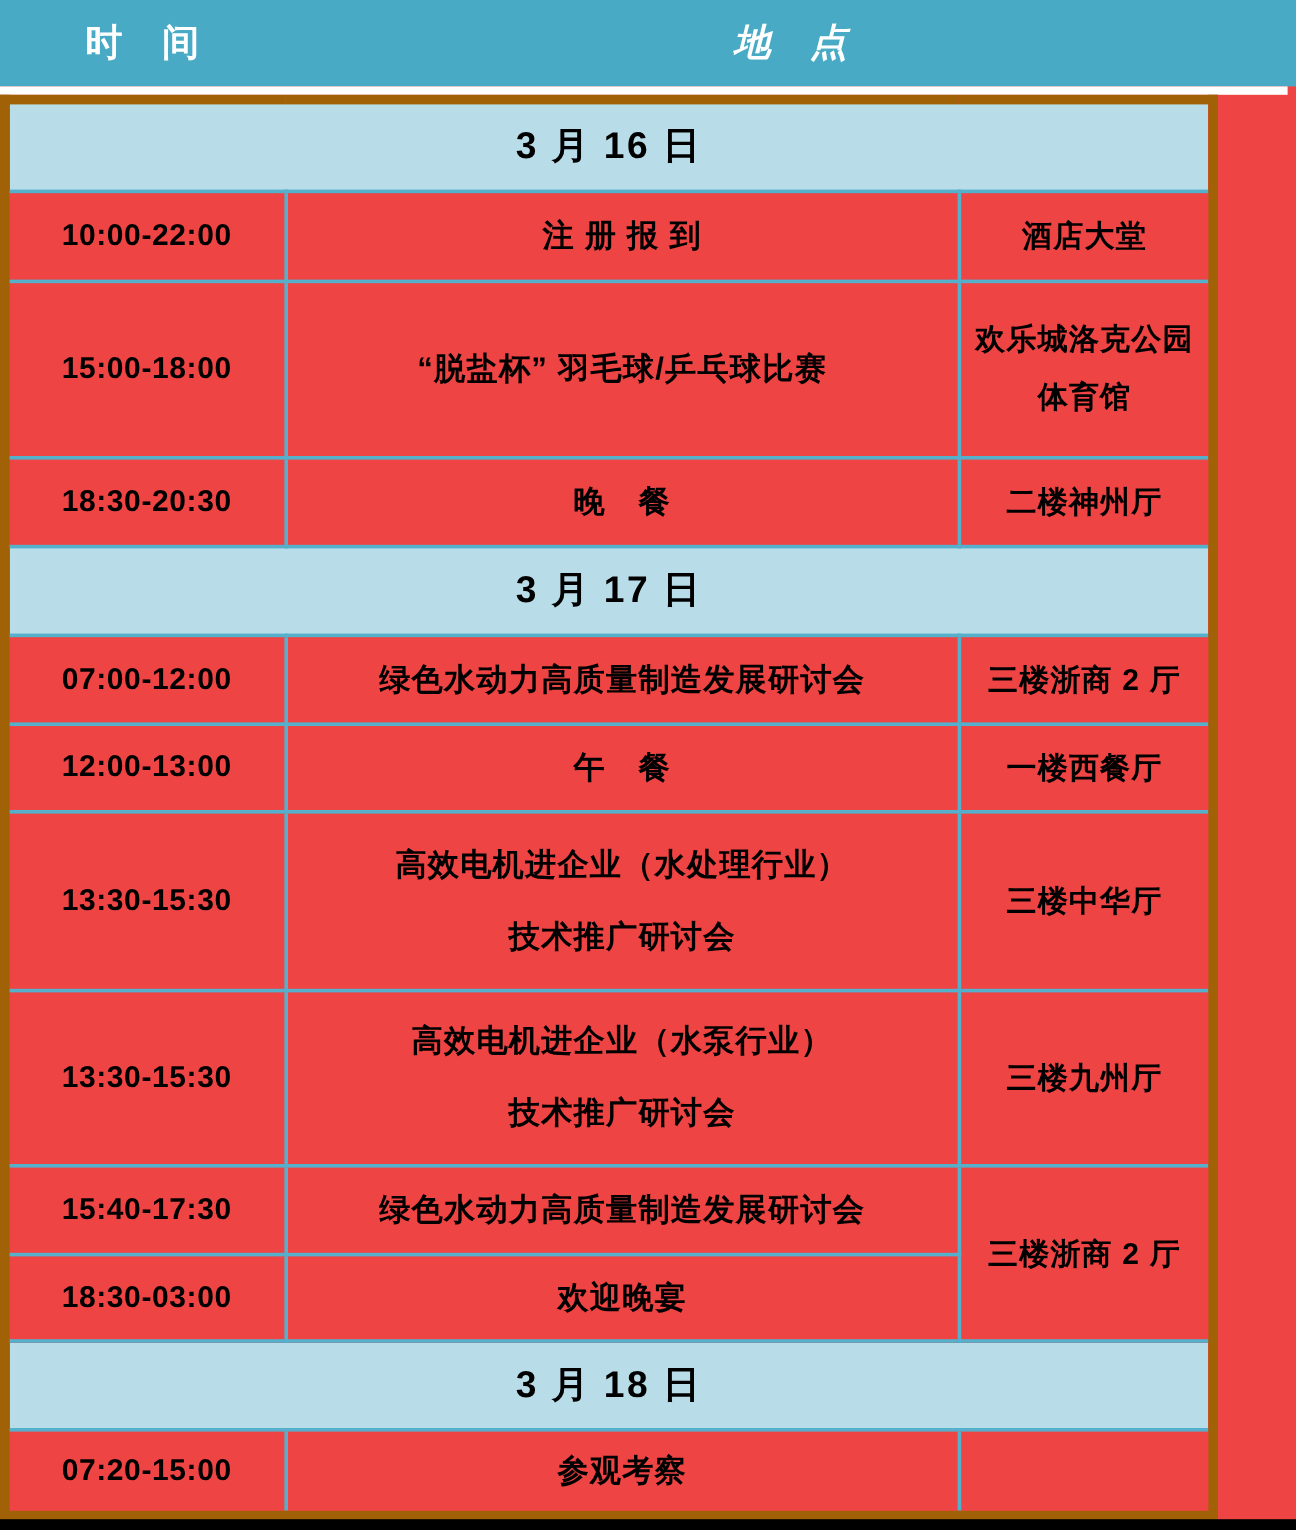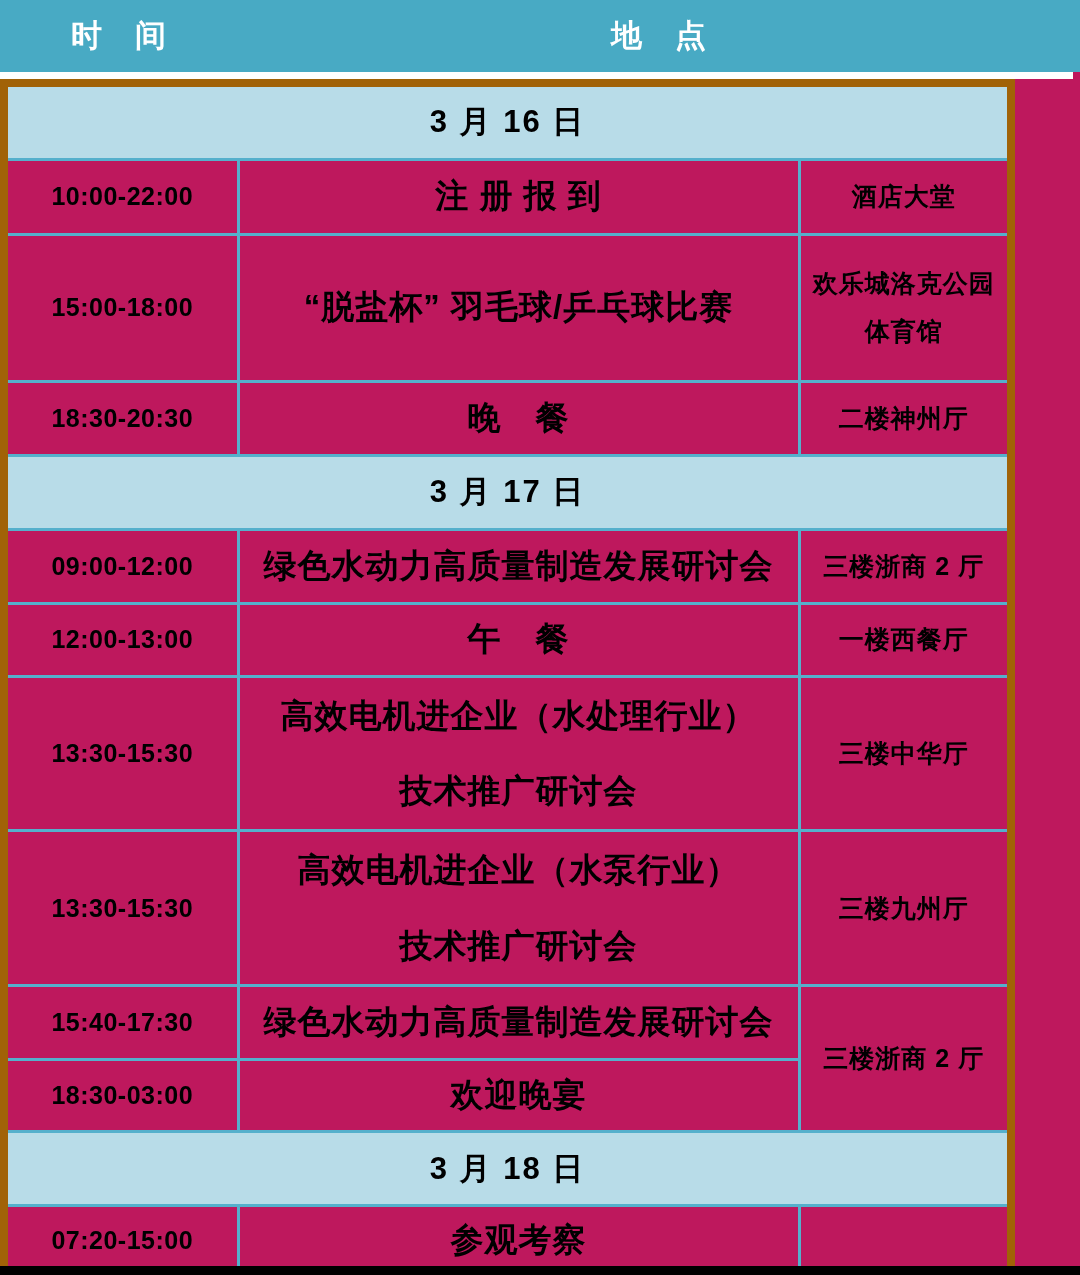--- a/index.html
+++ b/index.html
@@ -1,20 +1,20 @@
 <!DOCTYPE html>
 <html><head>
 <meta charset="utf-8">
 <style>
   html, body { margin: 0; padding: 0; background: #ffffff; }
   .page {
     position: relative;
     width: 1080px;
     height: 1275px;
-    background: #be185d;
+    background: #ef4444;
     overflow: hidden;
     font-family: "Liberation Sans", "DejaVu Sans", sans-serif;
     font-weight: 700;
     color: #000000;
   }
   
   .header-band {
     display: flex;
     width: 1080px;
     height: 72px;
@@ -23,21 +23,21 @@
   .hcell {
     display: flex;
     align-items: center;
     justify-content: center;
     color: #ffffff;
     font-size: 31px;
     letter-spacing: 1px;
   }
   .hcell.c1 { width: 238px; }
   .hcell.c2 { width: 562px; }
-  .hcell.c3 { flex: 1; }
+  .hcell.c3 { flex: 1; font-style: italic; }
   .header-gap { width: 1073px; height: 7px; background: #ffffff; }
 
   
   table.schedule {
     border-collapse: collapse;
     table-layout: fixed;
     width: 1015px;
     border: 8px solid #a16207;
   }
   col.w1 { width: 234px; }
@@ -49,21 +49,21 @@
     padding: 0;
     white-space: pre-line;
     overflow: hidden;
   }
   td.date-cell {
     background: #B8DCE8;
     font-size: 31px;
     letter-spacing: 2px;
   }
   td.time-cell  { font-size: 25px; letter-spacing: 0.5px; }
-  td.event-cell { font-size: 33px; letter-spacing: 1px; }
+  td.event-cell { font-size: 26px; letter-spacing: 1px; }
   td.venue-cell { font-size: 25px; letter-spacing: 1px; }
   td.ml-venue   { line-height: 1.9; }
   td.ml-event   { line-height: 2.3; margin-top: 44px; }
 
   tr.h72  { height: 72px; }
   tr.h73  { height: 73px; }
   tr.h74  { height: 74px; }
   tr.h75  { height: 75px; }
   tr.h76  { height: 76px; }
   tr.h146 { height: 146px; }
@@ -116,21 +116,21 @@
     <tr class="h74">
       <td class="time-cell">18:30-20:30</td>
       <td class="event-cell">晚　餐</td>
       <td class="venue-cell">二楼神州厅</td>
     </tr>
 
     <tr class="h74">
       <td colspan="3" class="date-cell">3 月 17 日</td>
     </tr>
     <tr class="h74">
-      <td class="time-cell">09:00-12:00</td>
+      <td class="time-cell">07:00-12:00</td>
       <td class="event-cell">绿色水动力高质量制造发展研讨会</td>
       <td class="venue-cell">三楼浙商 2 厅</td>
     </tr>
     <tr class="h73">
       <td class="time-cell">12:00-13:00</td>
       <td class="event-cell">午　餐</td>
       <td class="venue-cell">一楼西餐厅</td>
     </tr>
     <tr class="h149">
       <td class="time-cell">13:30-15:30</td>

